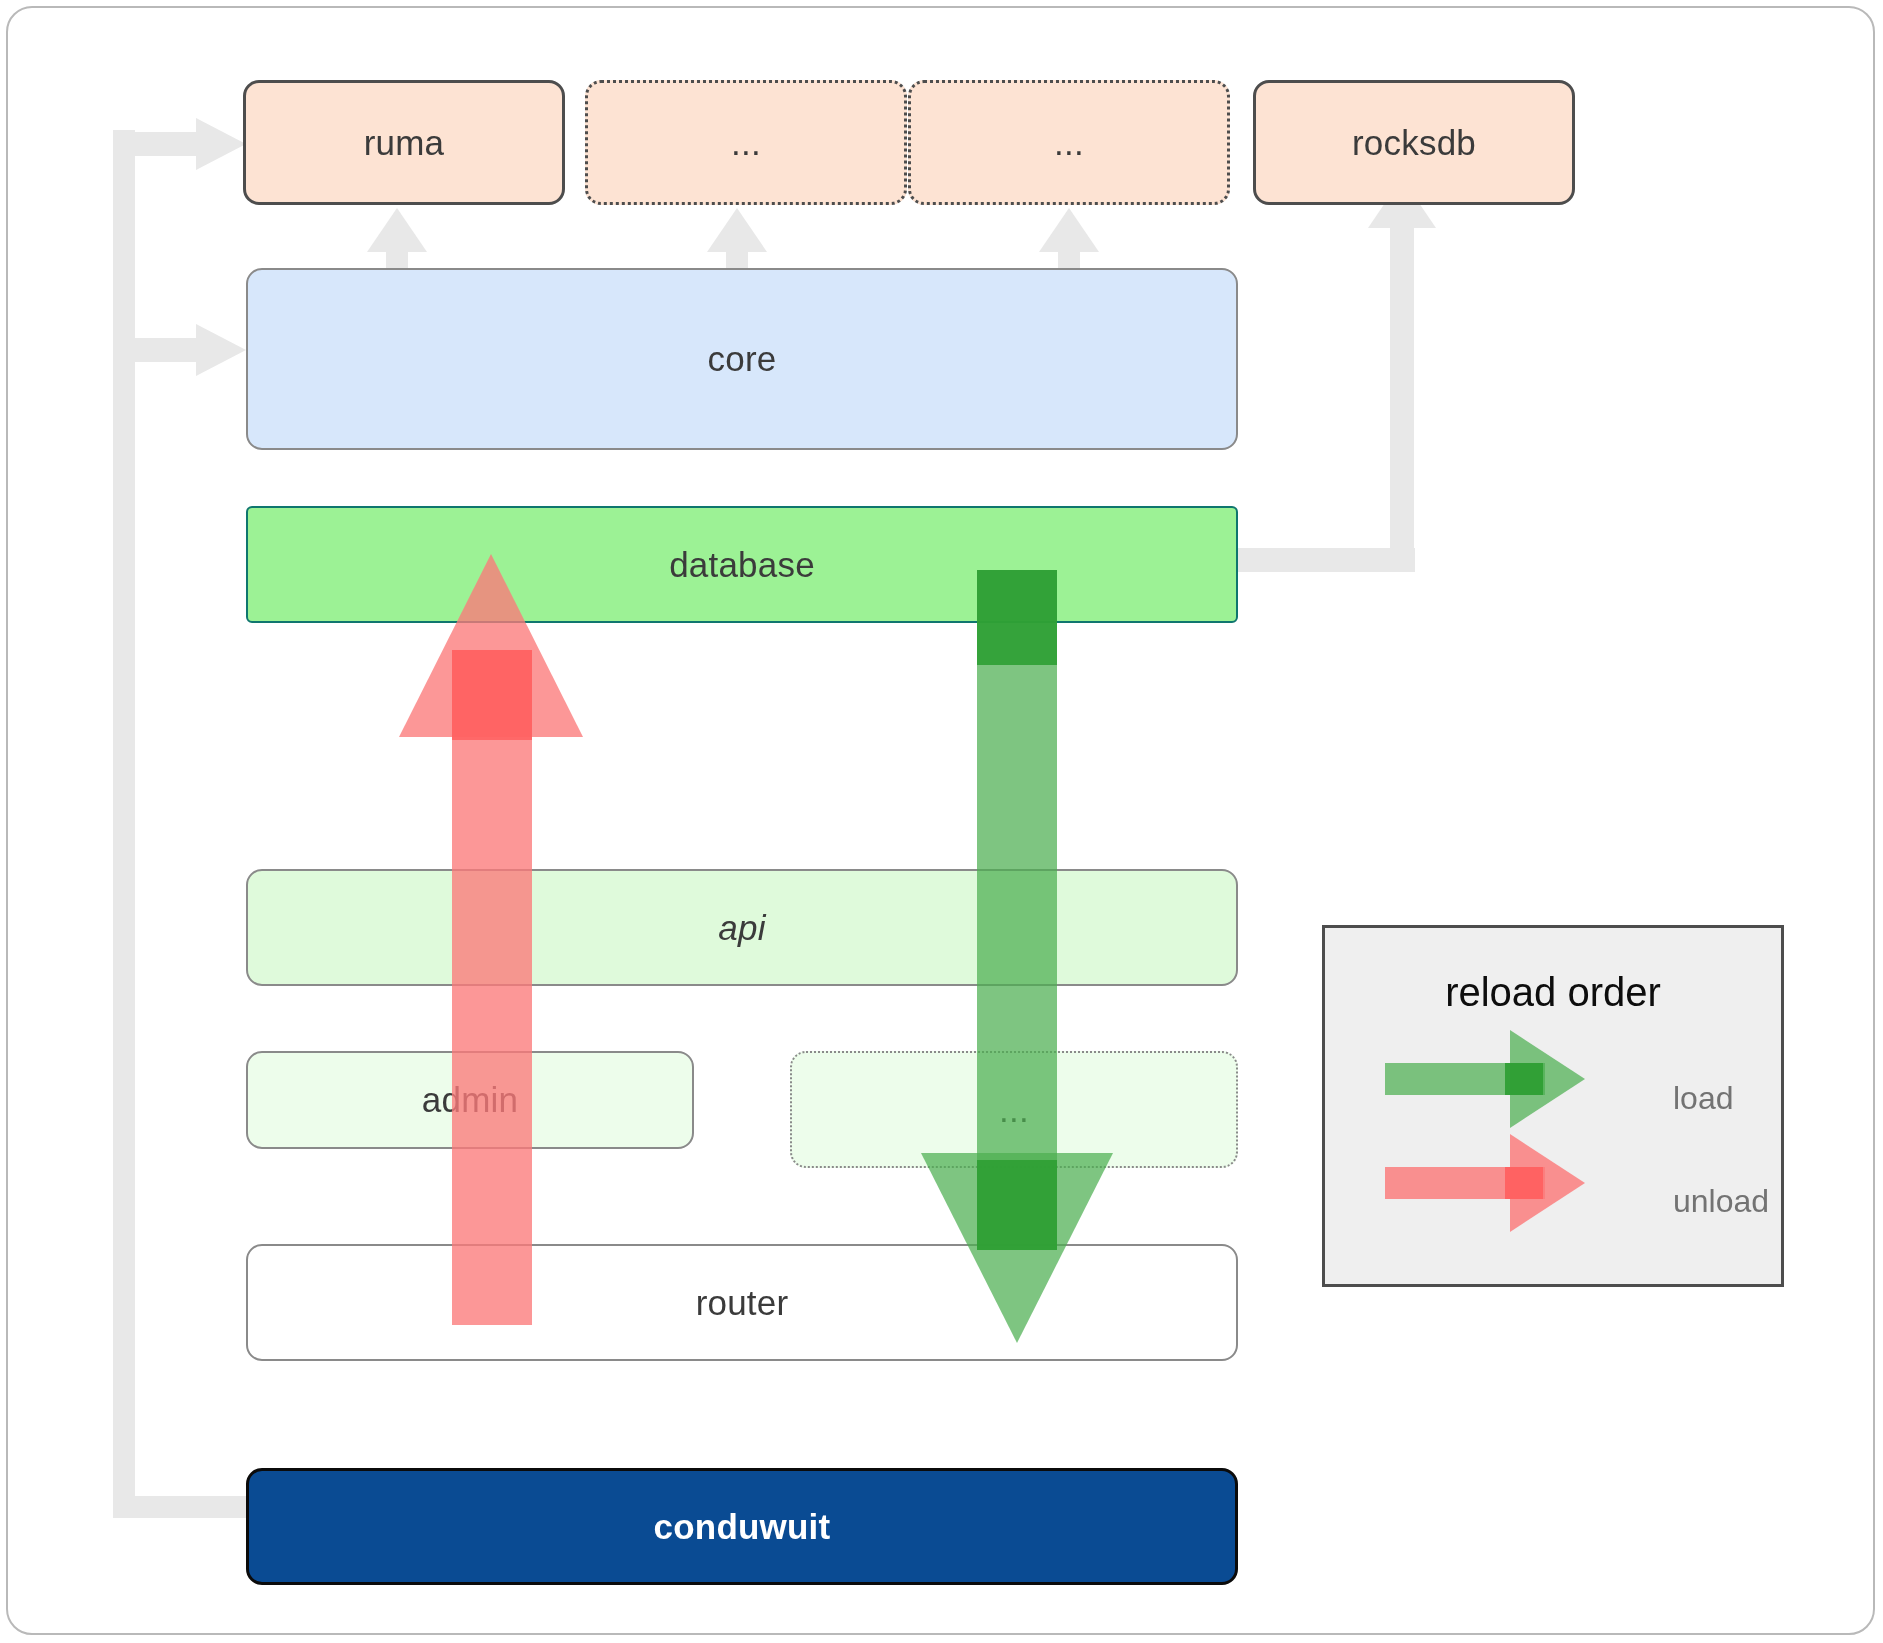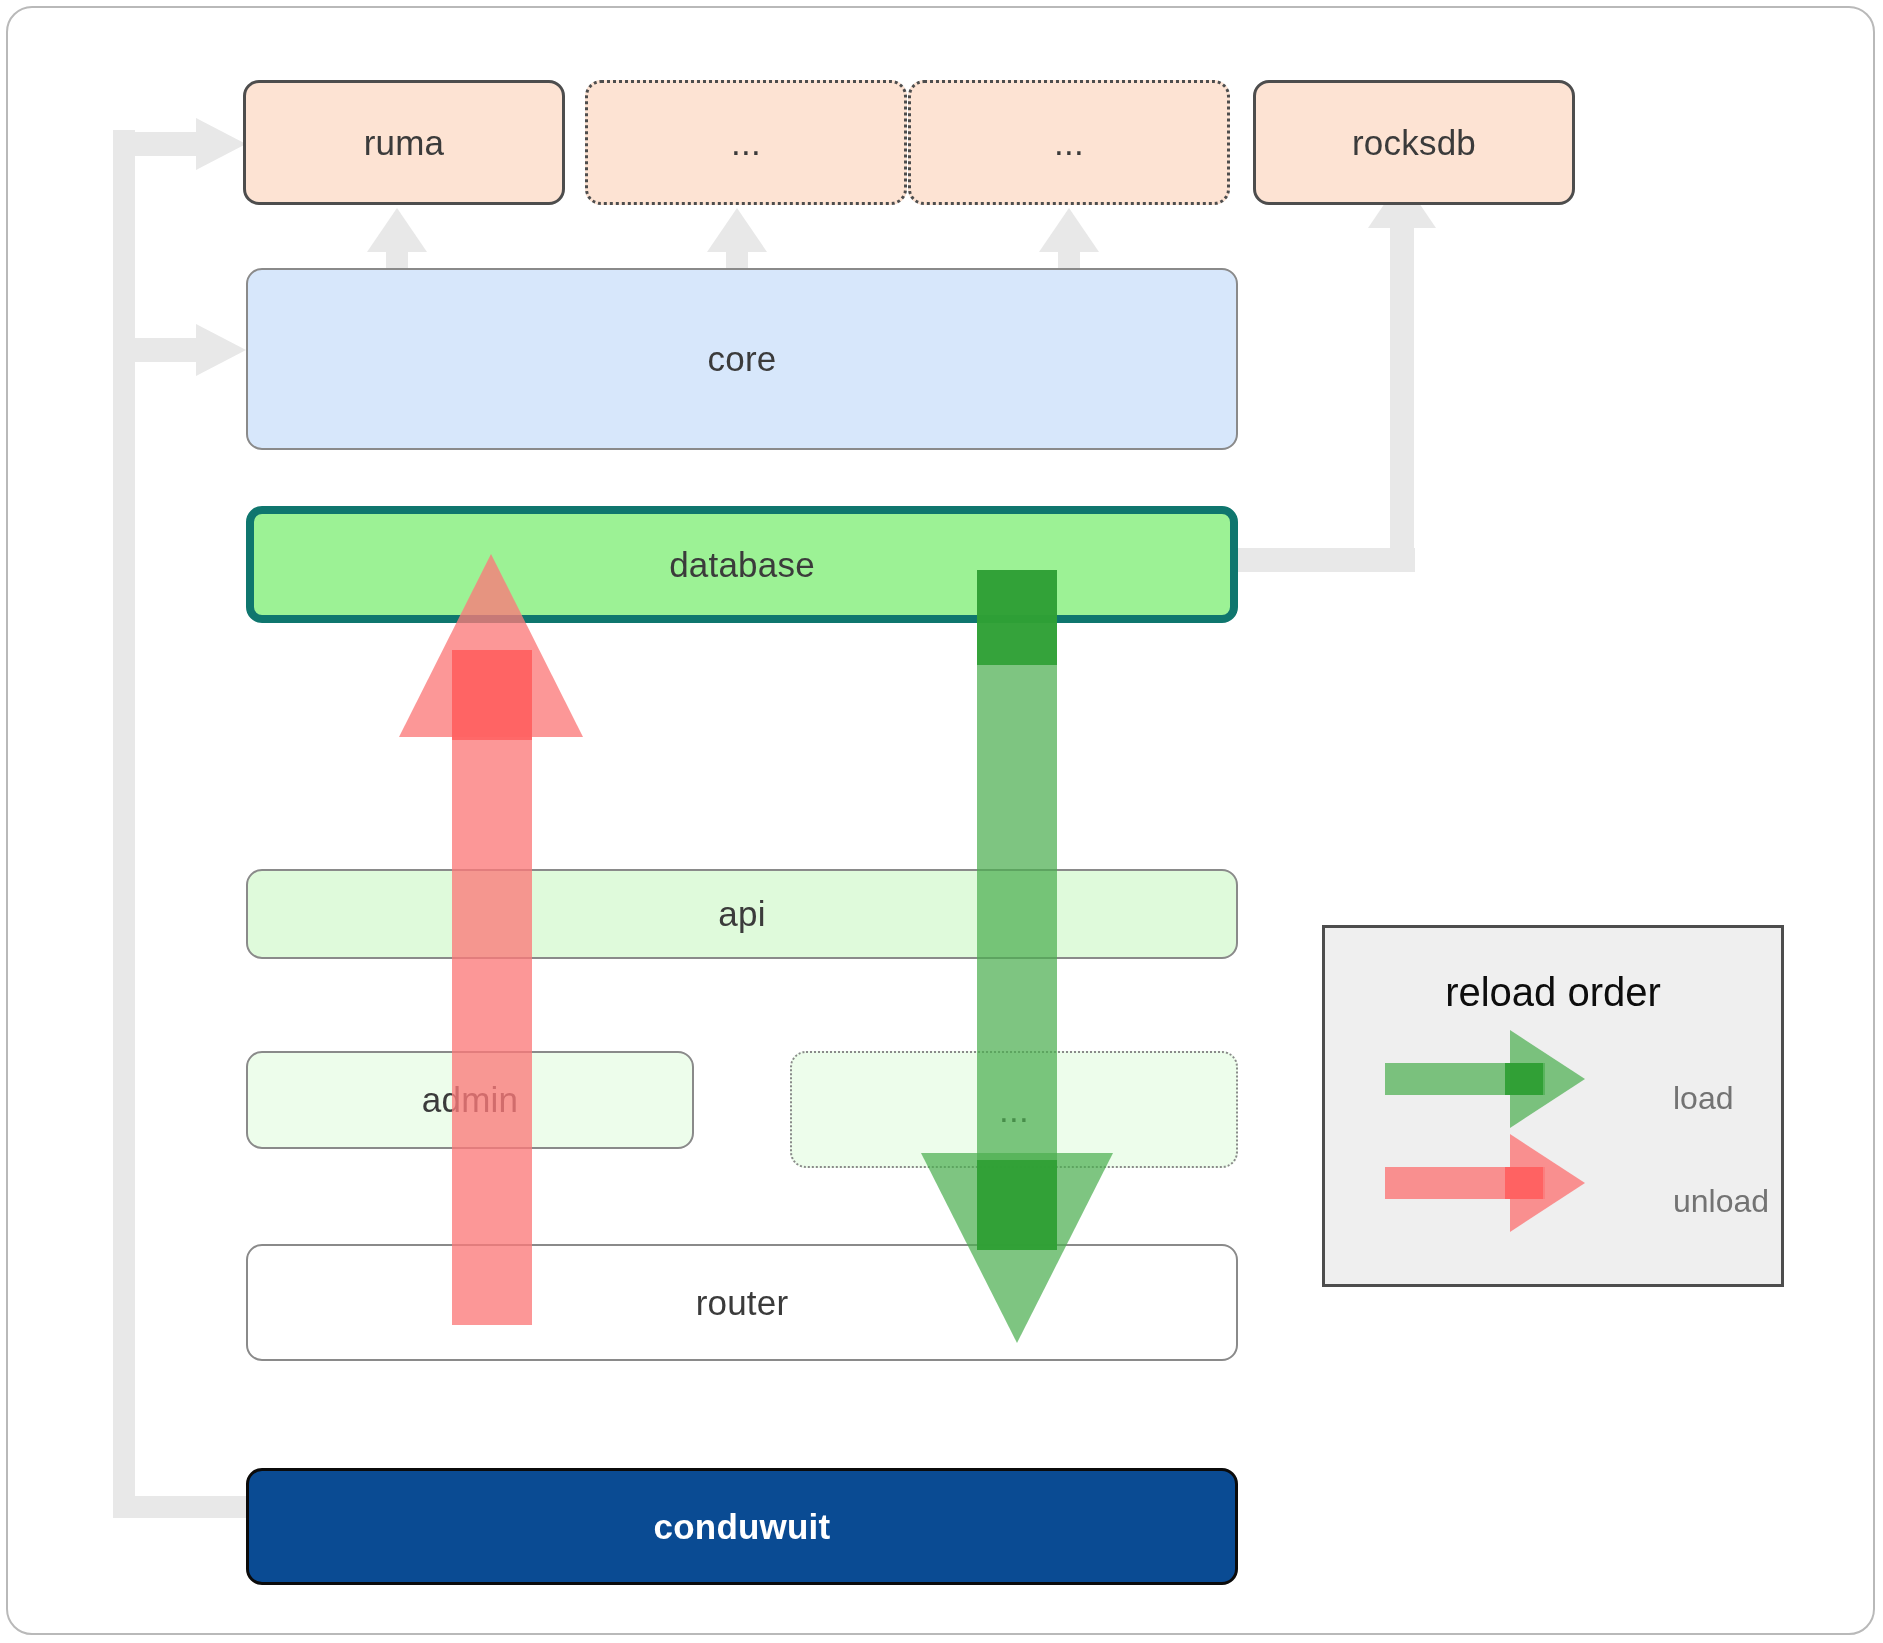--- a/index.html
+++ b/index.html
@@ -47,21 +47,21 @@
   .peach.dotted {
     border: 3px dotted #4d4d4d;
   }
   
   .core {
     background: #d7e7fb;
     border: 2px solid #8a8a8a;
     border-radius: 16px;
   }
   
-  .g1 { background:#9cf295; border:8px solid #0f766e; border-radius:16px; }
+  .g1 { background:#9cf295; border:2px solid #0f766e; border-radius:6px; }
   .g2 { background:#cdf8c7; border:2px solid #8a8a8a; border-radius:16px; }
   .g3 { background:#dffadb; border:2px solid #8a8a8a; border-radius:16px; }
   .g4 { background:#edfdeb; border:2px solid #8a8a8a; border-radius:16px; }
   .g4d { background:#edfdeb; border:2px dotted #8a8a8a; border-radius:16px; }
   .plain { background:#ffffff; border:2px solid #8a8a8a; border-radius:16px;margin-top:11px; }
   .navy {
     background:#0a4b93;
     border:3px solid #0b0b0b;
     border-radius:16px;
     color:#ffffff;
@@ -149,21 +149,21 @@
 
   <div class="node core" style="left:246px; top:268px; width:992px; height:182px;">
     <span>core</span>
   </div>
 
   <div class="node g1" style="left:246px; top:506px; width:992px; height:117px;">
     <span>database</span>
   </div>
 
 
-  <div class="node g3" style="left:246px; top:869px; width:992px; height:90px;">
+  <div class="node g3" style="left:246px; top:869px; width:992px; height:117px;font-style:italic;">
     <span>api</span>
   </div>
 
   <div class="node g4" style="left:246px; top:1051px; width:448px; height:98px;">
     <span>admin</span>
   </div>
 
   <div class="node g4d" style="left:790px; top:1051px; width:448px; height:117px;">
     <span>...</span>
   </div>

